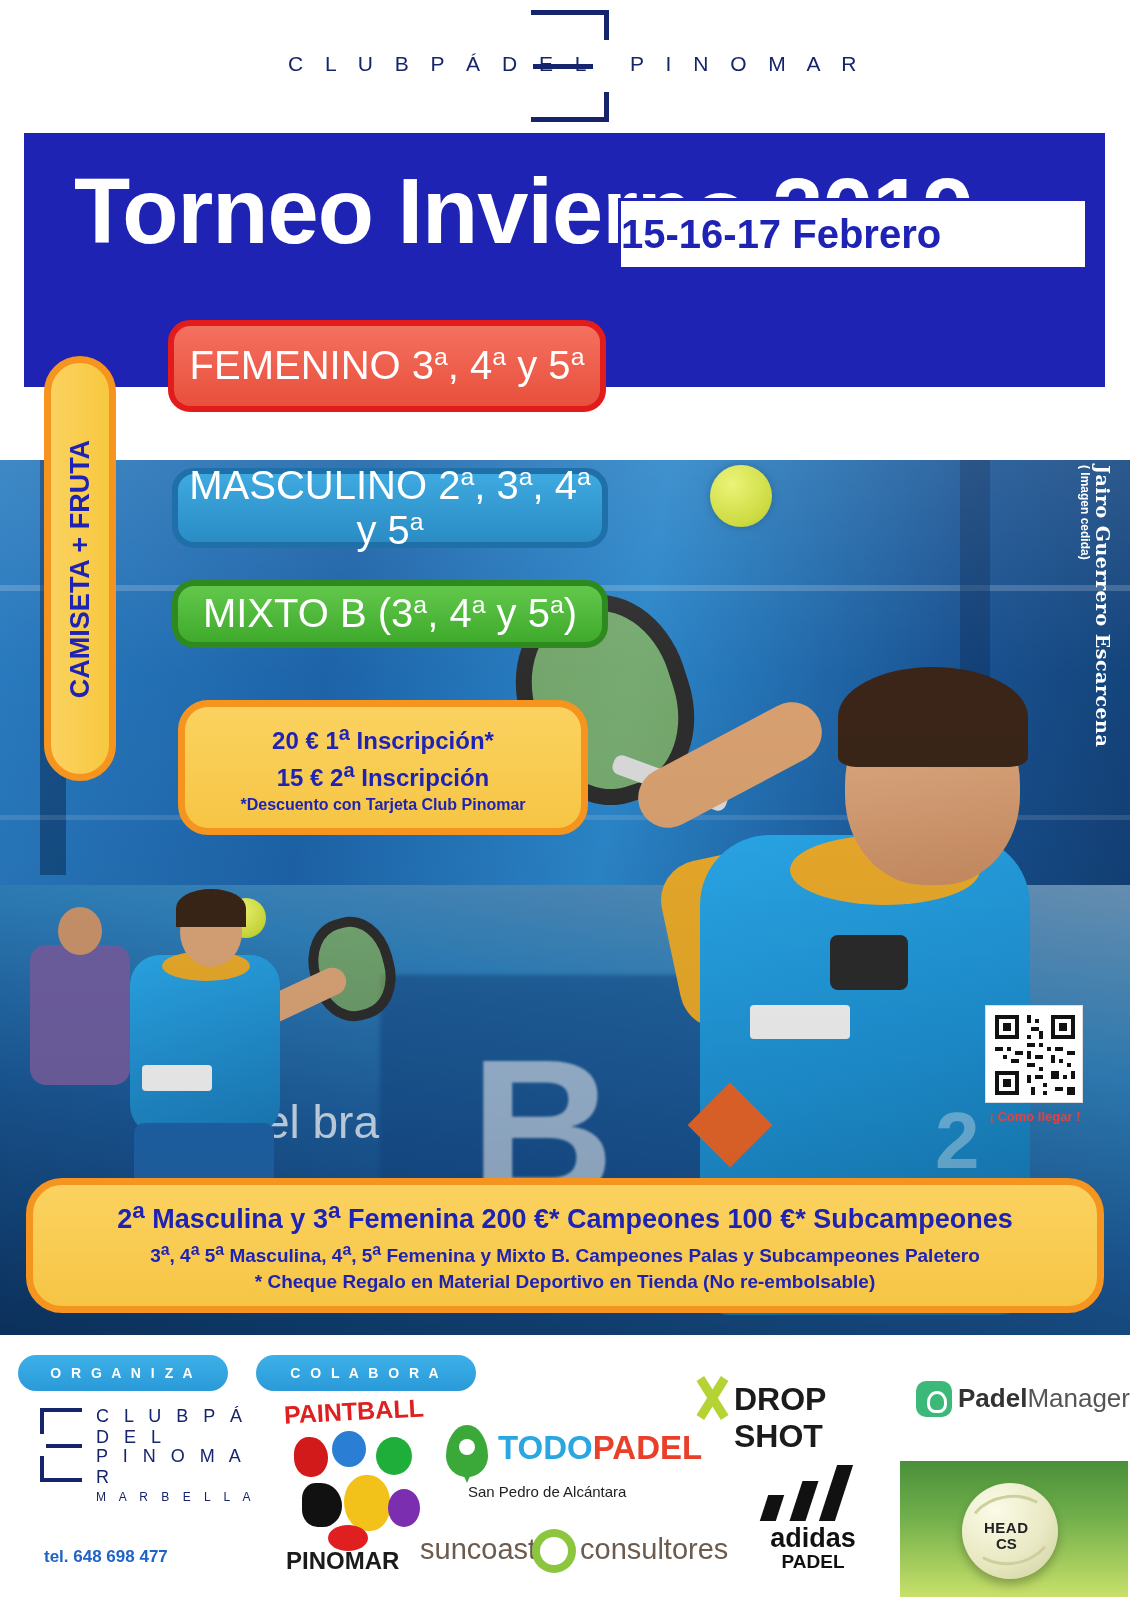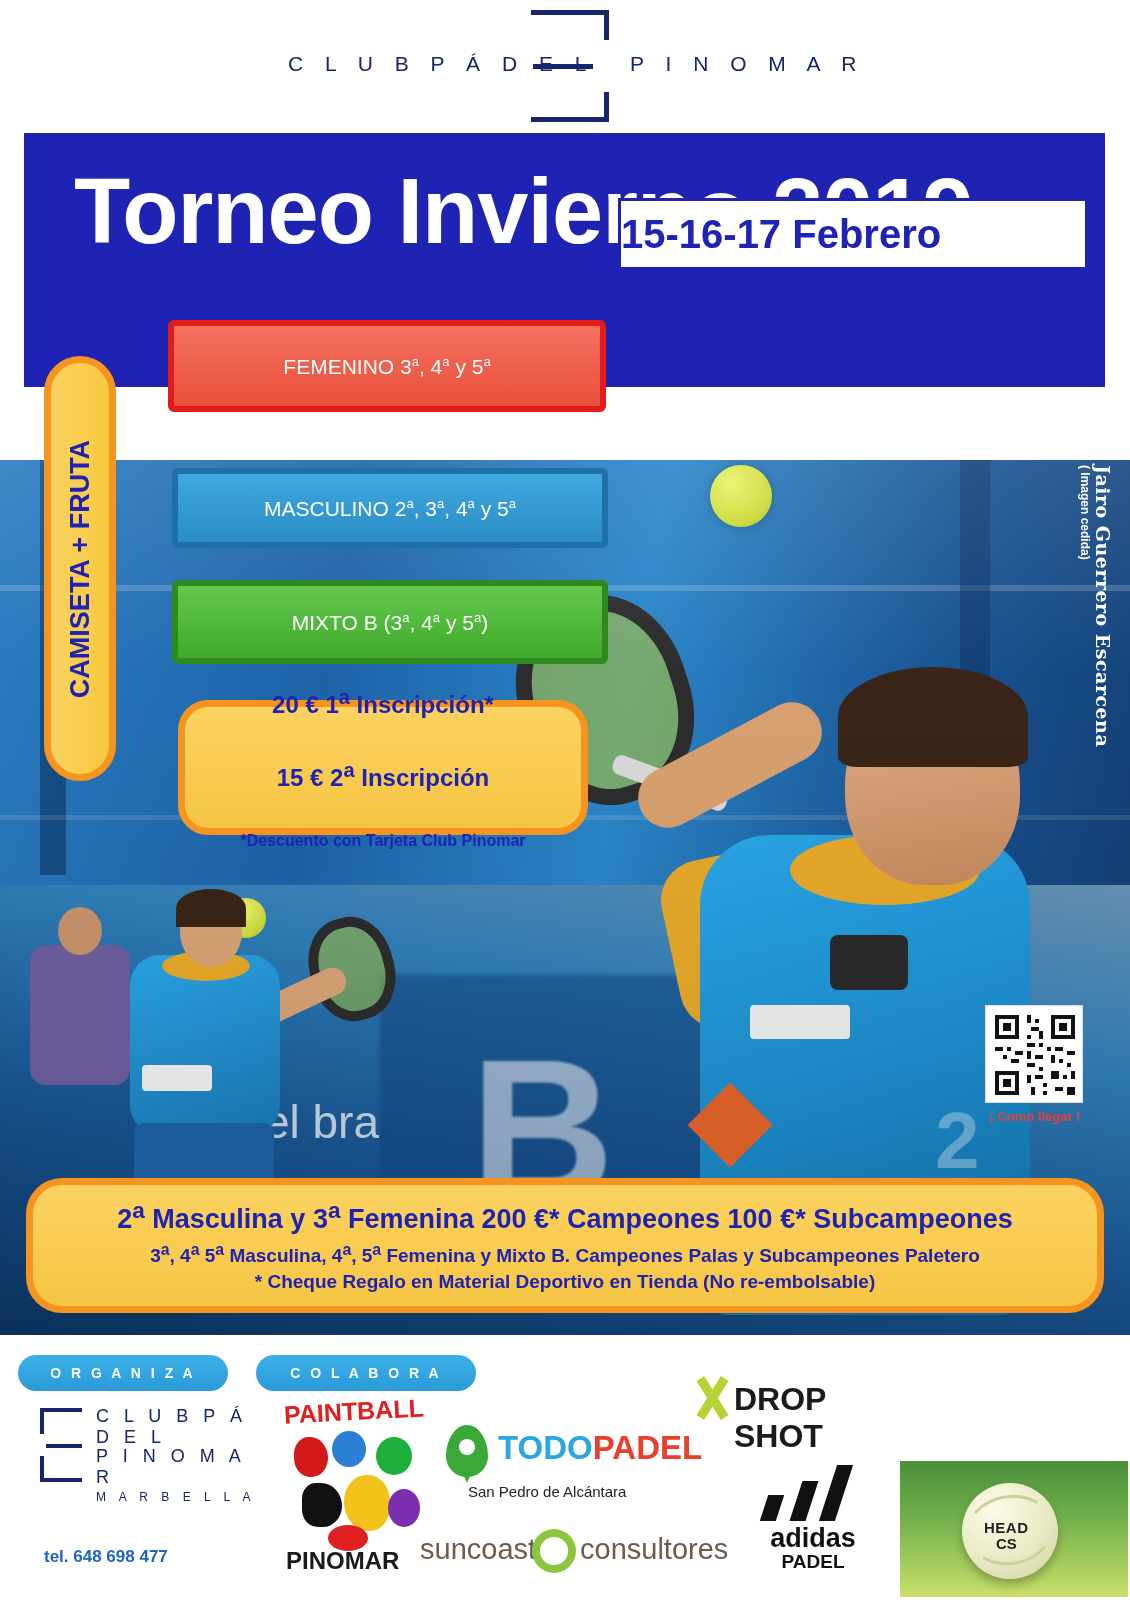--- a/index.html
+++ b/index.html
@@ -192,48 +192,47 @@
   }
   .credit .c2 {
     position:absolute; left: 0px; top: 0;
     writing-mode: vertical-rl; text-orientation: mixed;
     font-size: 12px; font-family:"Liberation Sans",sans-serif; white-space: nowrap;
   }
 
   
   .pill {
     position:absolute; display:flex; align-items:center; justify-content:center;
-    border-radius: 6px; color:#ffffff; font-size: 21px;
+    border-radius: 22px; color:#ffffff; font-size: 40px;
     text-align:center;
   }
   .pill-fem {
     left: 168px; top: 320px; width: 438px; height: 92px;
     background: linear-gradient(180deg,#f4705f,#e8503c);
     border: 6px solid #e21b1b;
   }
   .pill-mas {
     left: 172px; top: 468px; width: 436px; height: 80px;
     background: linear-gradient(180deg,#3ea9e0,#2b8cc4);
     border: 6px solid #1f6fa8;
   }
   .pill-mix {
-    left: 172px; top: 580px; width: 436px; height: 84px;
+    left: 172px; top: 580px; width: 436px; height: 68px;
     background: linear-gradient(180deg,#62c84c,#3faa2c);
     border: 6px solid #2e8a1f;
   }
   .pill sup { font-size: 0.62em; vertical-align: super; }
 
   
   .price-box {
     position:absolute; left: 178px; top: 700px; width: 410px; height: 135px;
     background: linear-gradient(180deg,#fbd260,#f6c544);
     border: 7px solid #f5941f; border-radius: 30px;
     display:flex; flex-direction:column; align-items:center; justify-content:center;
     color:#1f23b4;
-    gap:36px;
   }
   .price-box .l1 { font-size: 24px; font-weight: bold; margin-bottom: 4px; }
   .price-box .l2 { font-size: 24px; font-weight: bold; margin-bottom: 4px; }
   .price-box .l3 { font-size: 16px; font-weight: bold; }
 
   
   .camiseta {
     position:absolute; left: 44px; top: 356px; width: 72px; height: 425px;
     background: linear-gradient(90deg,#fbd260,#f7c83f);
     border: 7px solid #f5941f; border-radius: 40px;
@@ -571,20 +570,26 @@
           <div class="c2"></div>
         </div>
       <div class="sc-right">consultores</div>
     </div>
 
     <div class="dropshot">
       <div class="ds-x"></div>
       <div class="ds-text">DROP SHOT</div>
     </div>
 
+    <div class="padelmanager">
+      <div class="pm-icon"></div>
+      <div class="pm-text">
+        <b>Padel</b><span>Manager</span>
+      </div>
+    </div>
 
     <div class="adidas">
       <div class="ad-bars">
           <i></i>
           <i></i>
           <i></i>
         </div>
       <div class="ad-name">adidas</div>
       <div class="ad-sub">PADEL</div>
     </div>

